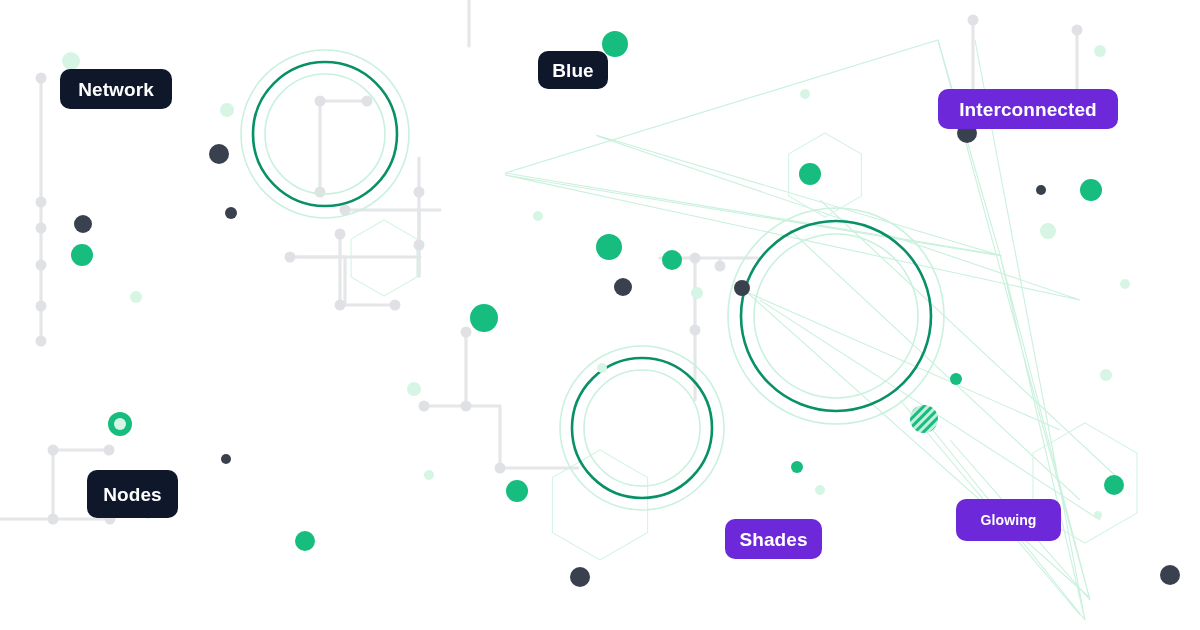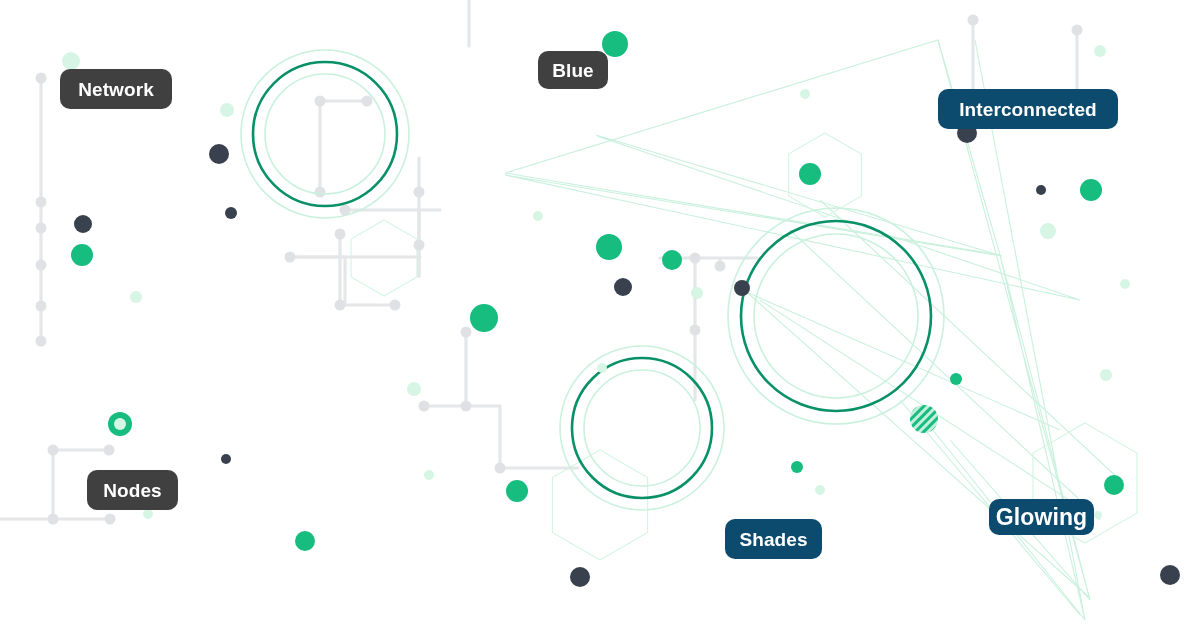--- a/index.html
+++ b/index.html
@@ -33,22 +33,22 @@
     justify-content: center;
     border-radius: 10px;
     color: #ffffff;
     font-weight: 700;
     letter-spacing: 0.1px;
     white-space: nowrap;
     line-height: 1;
     font-family: "Liberation Sans", sans-serif;
     user-select: none;
   }
-  .chip-dark { background: #404040; }
-  .chip-green { background: #0c4a6e; }
+  .chip-dark { background: #0f172a; }
+  .chip-green { background: #6d28d9; }
 </style>
 </head>
 <body>
 
 <div id="stage">
 
   <svg id="artwork" viewBox="0 0 1200 630" xmlns="http://www.w3.org/2000/svg">
 
     <defs>
       <pattern id="stripes" width="6" height="6" patternTransform="rotate(45)" patternUnits="userSpaceOnUse">
@@ -180,18 +180,18 @@
         <circle cx="120" cy="424" r="6" fill="#d6f5e4"></circle>
         <circle cx="924" cy="419" r="14" fill="url(#stripes)"></circle>
       </g>
 
   </svg>
 
   <div id="chip-layer">
       <div class="chip chip-dark" style="left: 60px; top: 69px; width: 112px; height: 40px; font-size: 19px;">Network</div>
       <div class="chip chip-dark" style="left: 538px; top: 51px; width: 70px; height: 38px; font-size: 19px;">Blue</div>
       <div class="chip chip-green" style="left: 938px; top: 89px; width: 180px; height: 40px; font-size: 19px;">Interconnected</div>
-      <div class="chip chip-dark" style="left: 87px; top: 470px; width: 91px; height: 40px; font-size: 19px;">Nodes</div>
+      <div class="chip chip-dark" style="left: 87px; top: 470px; width: 91px; height: 48px; font-size: 19px;">Nodes</div>
       <div class="chip chip-green" style="left: 725px; top: 519px; width: 97px; height: 40px; font-size: 19px;">Shades</div>
-      <div class="chip chip-green" style="left: 989px; top: 499px; width: 105px; height: 36px; font-size: 23px;">Glowing</div>
+      <div class="chip chip-green" style="left: 956px; top: 499px; width: 105px; height: 42px; font-size: 14px;">Glowing</div>
     </div>
 
 </div>
 
 </body></html>

